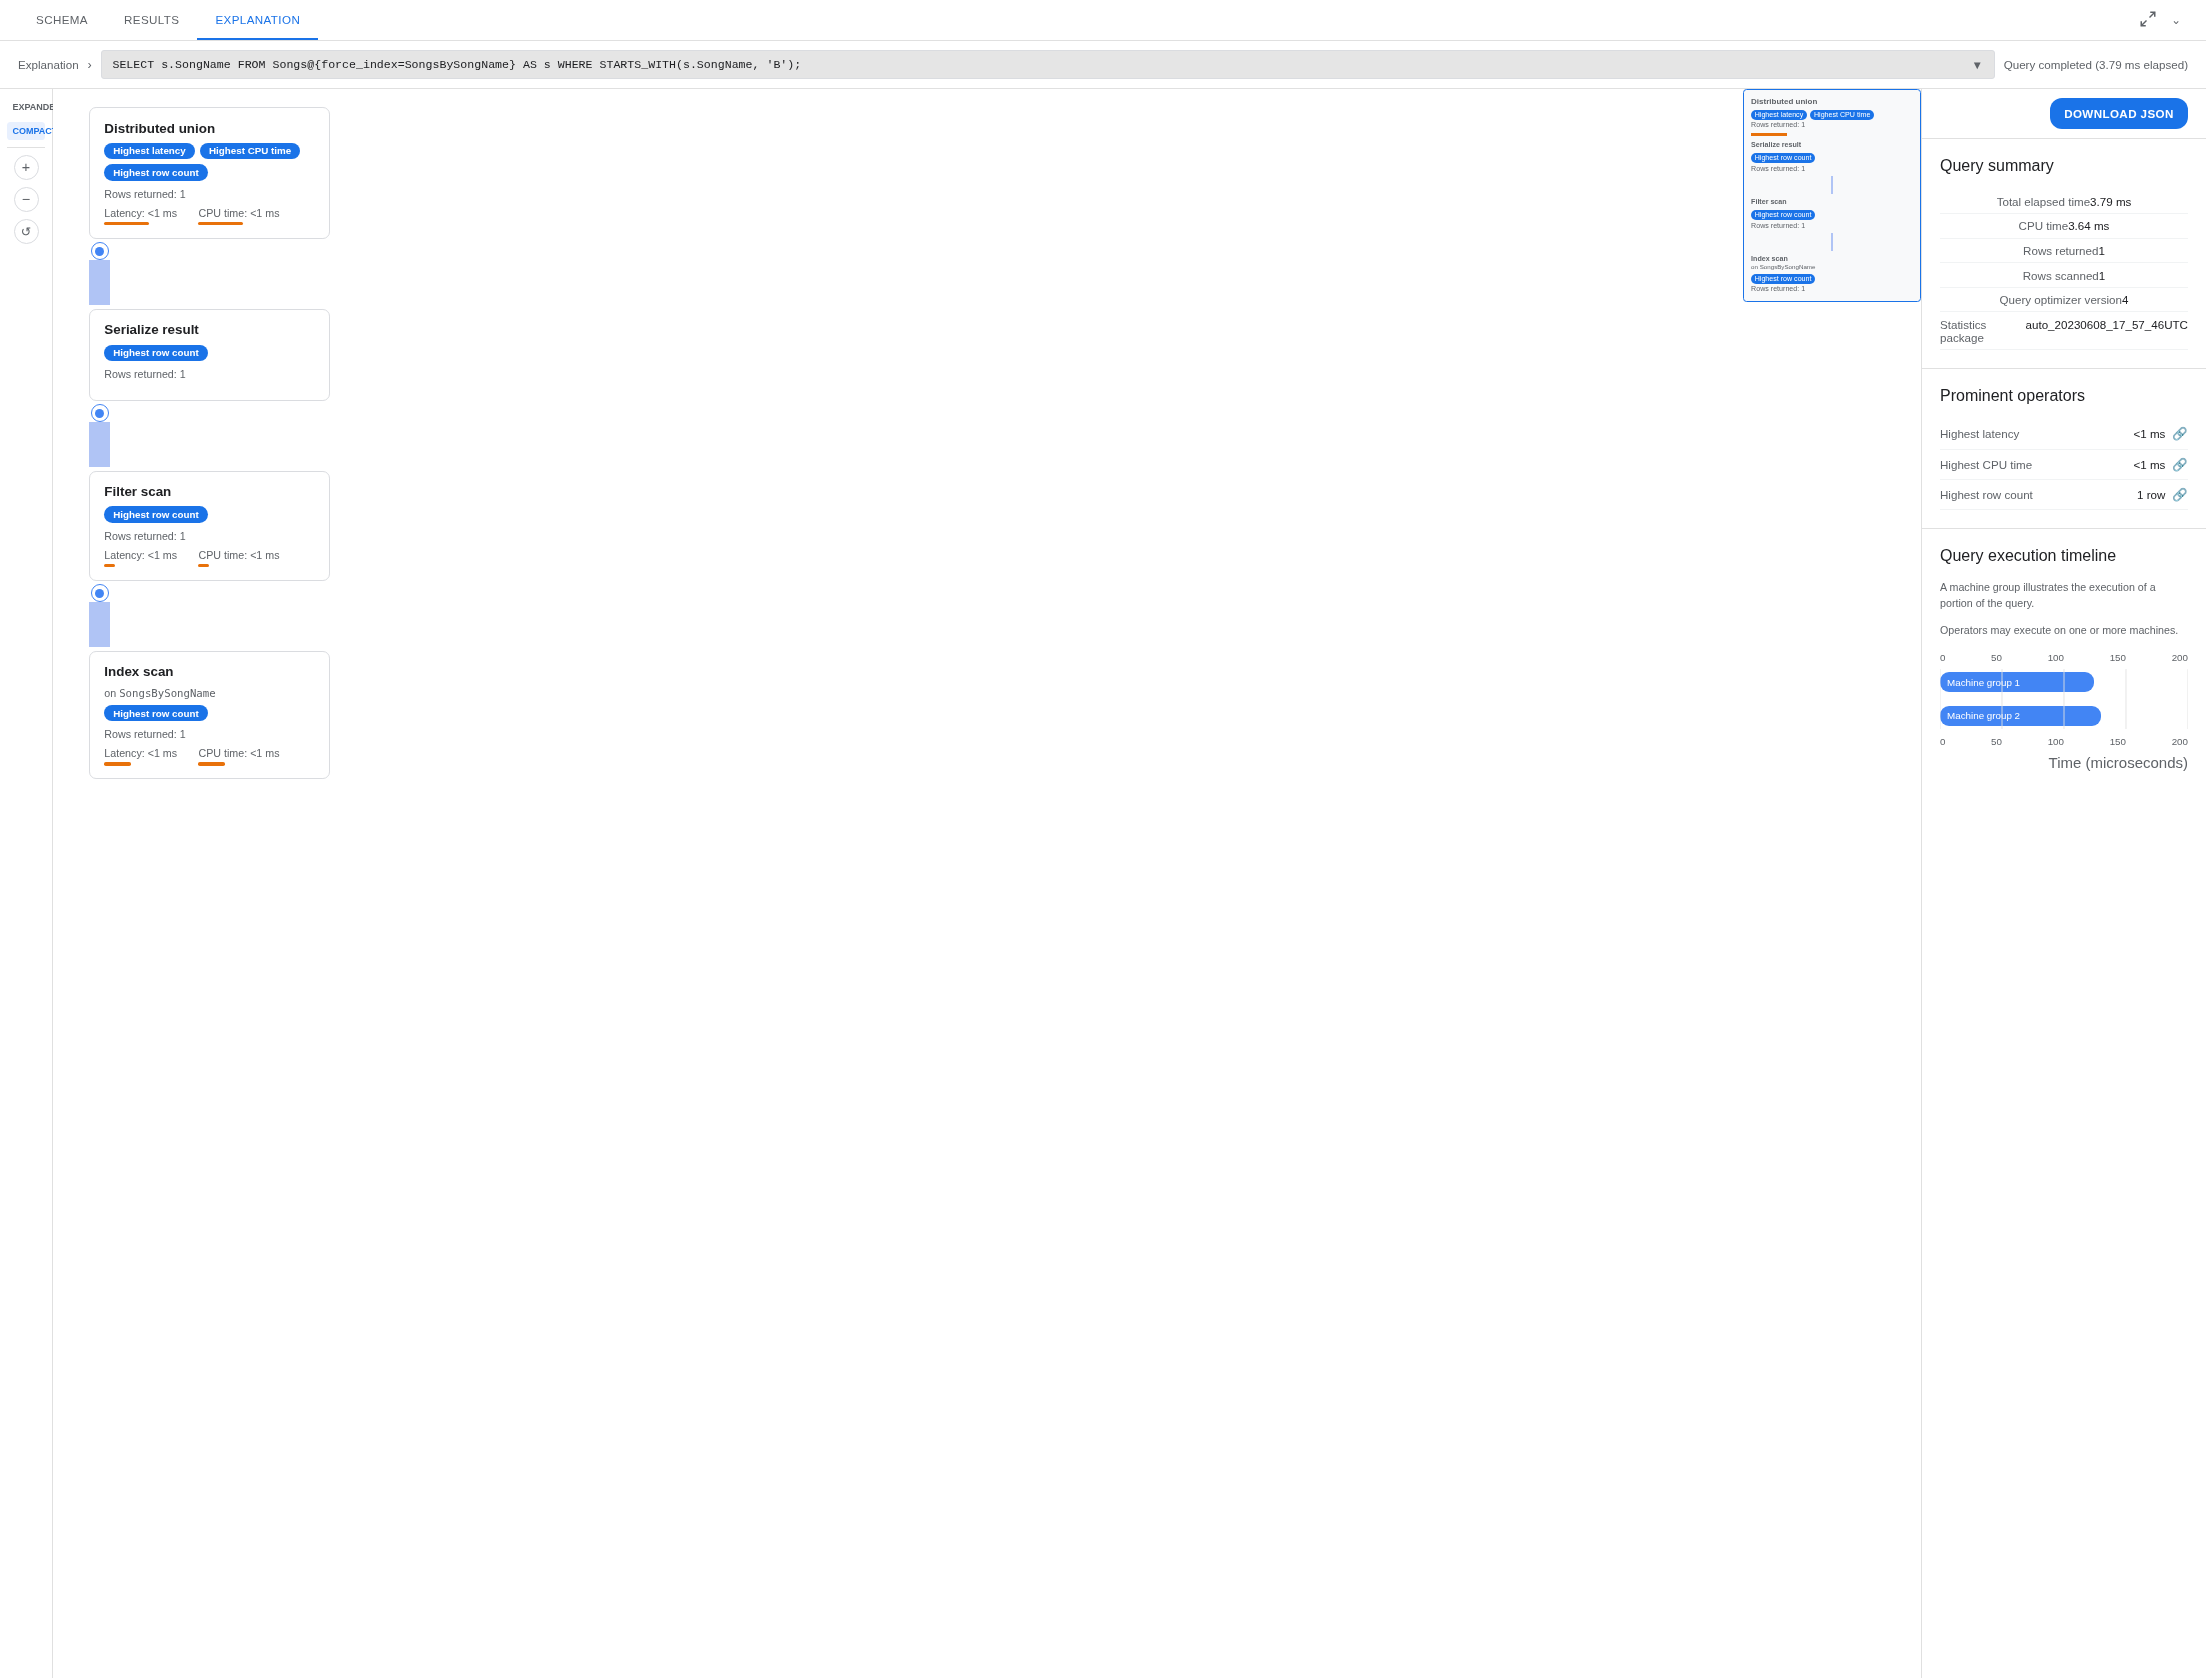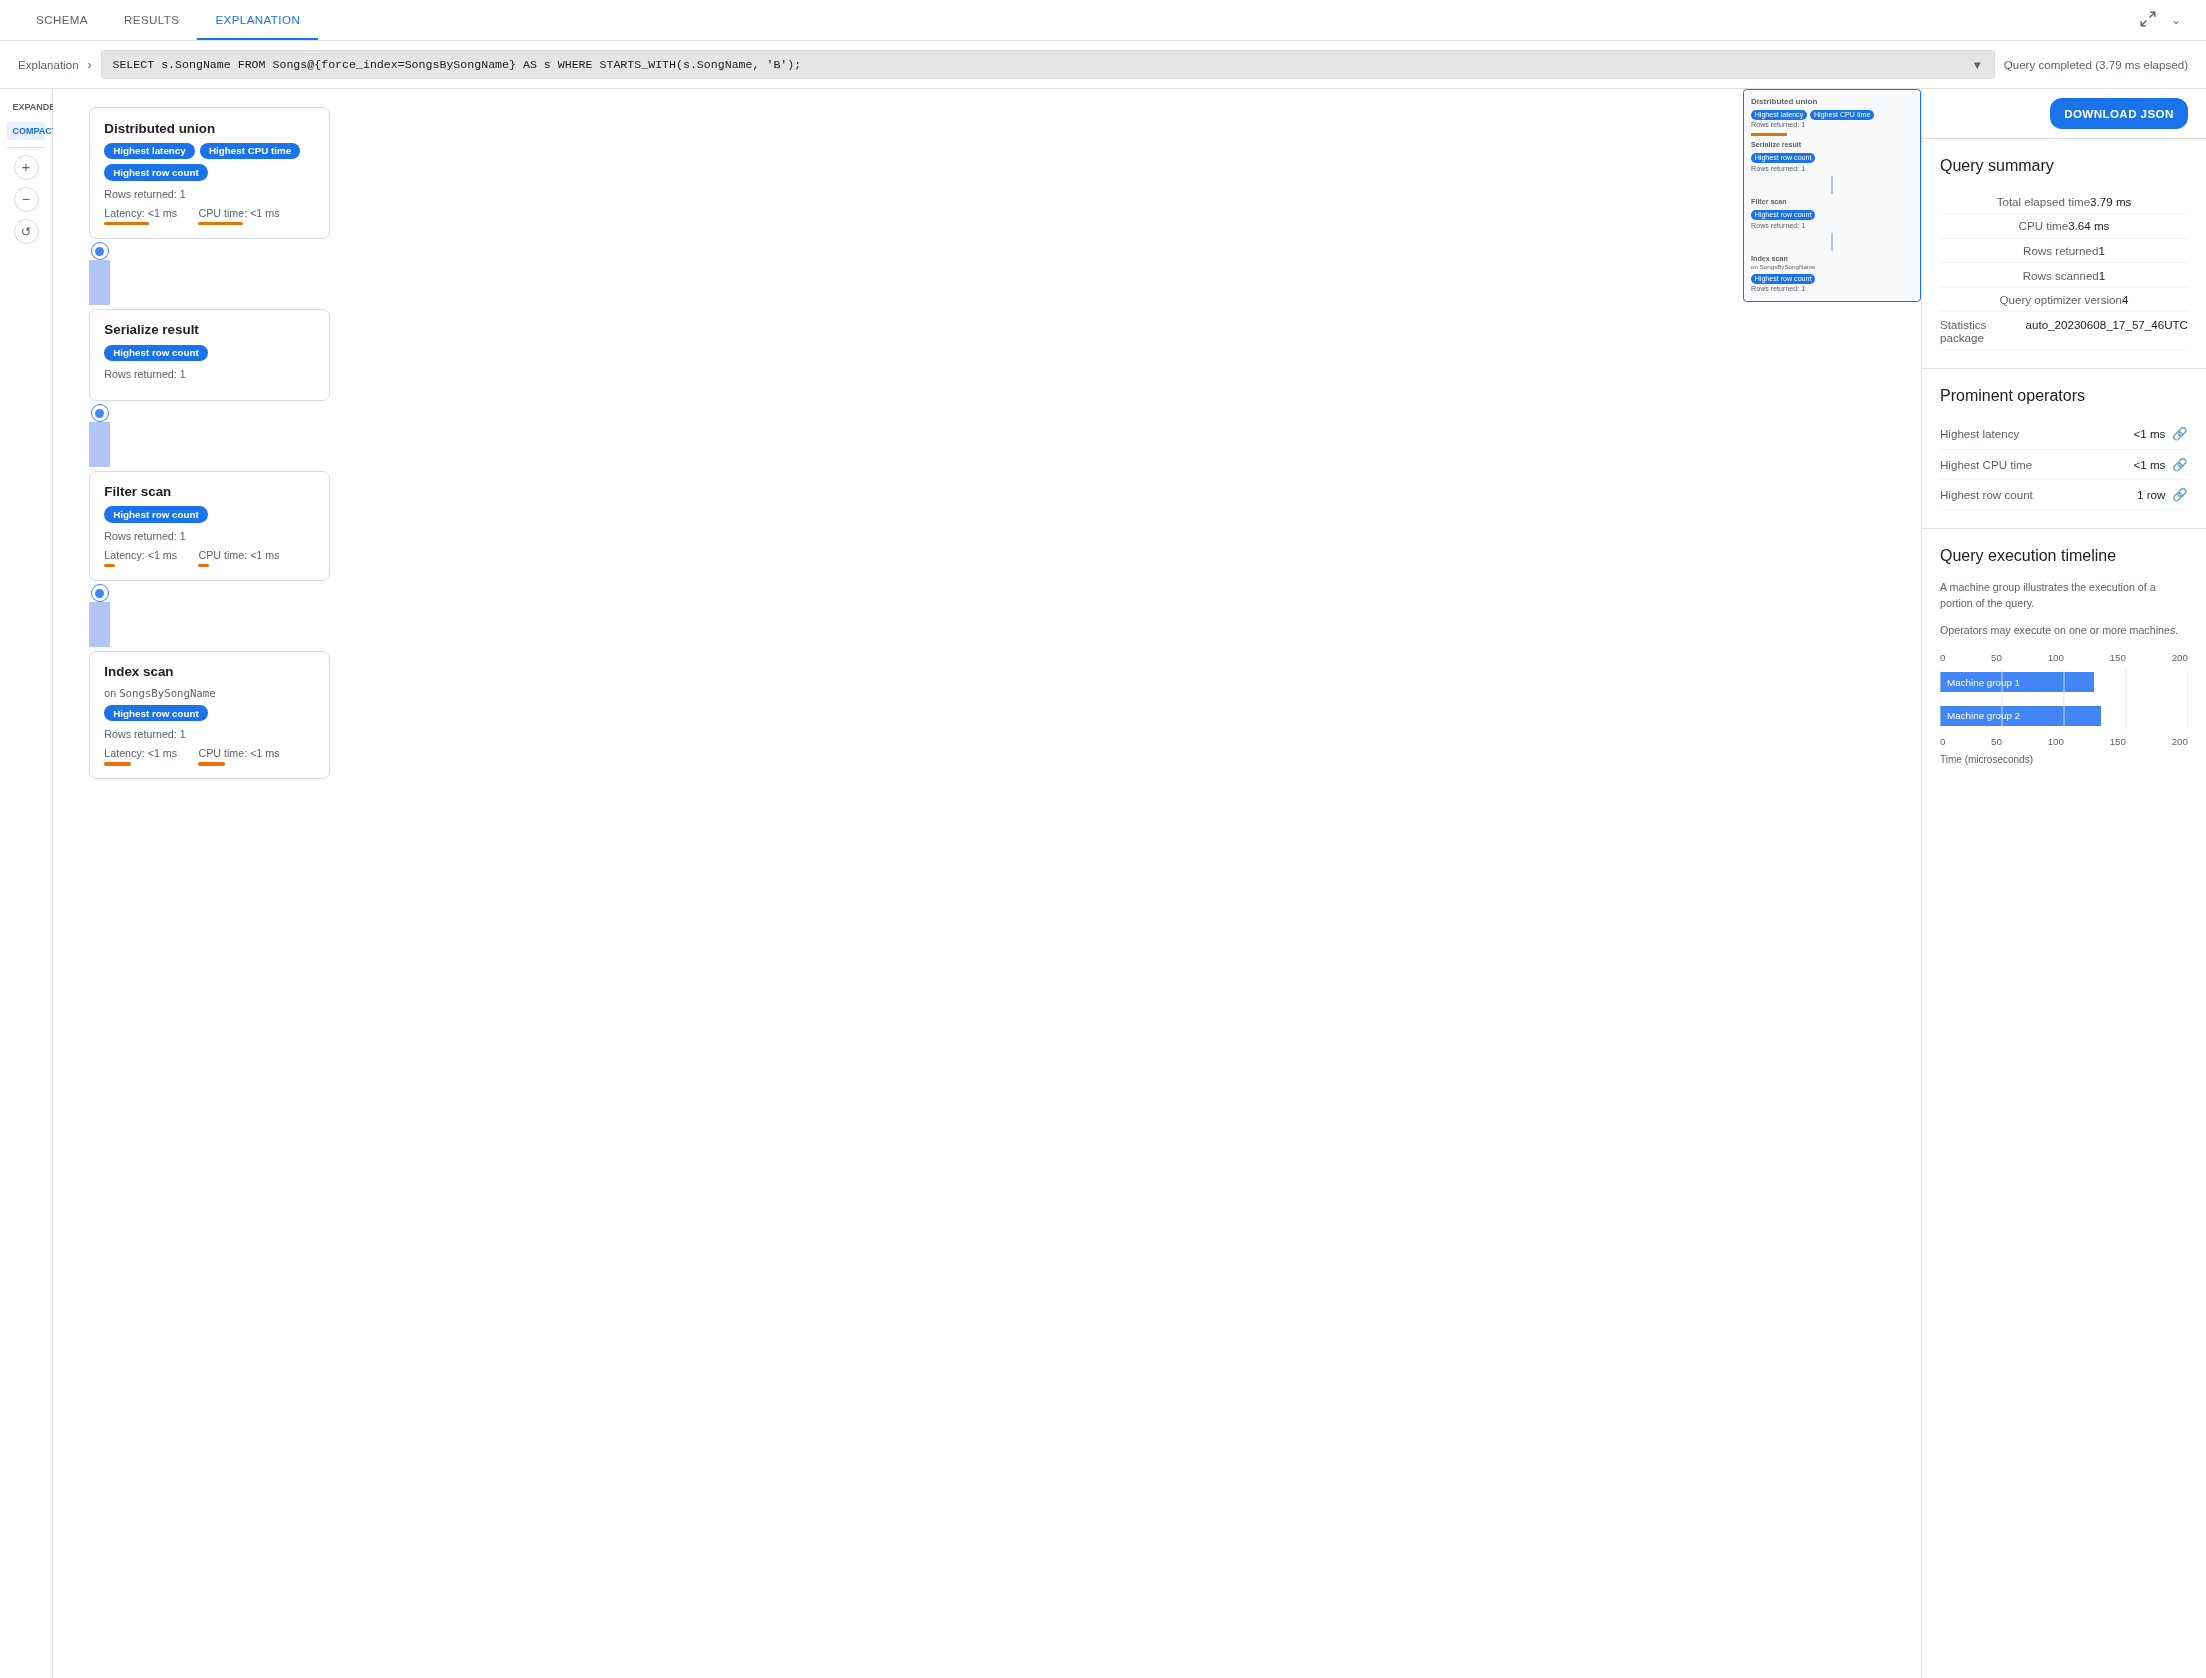--- a/index.html
+++ b/index.html
@@ -72,22 +72,22 @@
     .operators-section { padding: 18px; border-bottom: 0.9px solid #e0e0e0; }
     .op-row { display: flex; justify-content: space-between; align-items: center; padding: 7.1px 0; font-size: 11.6px; border-bottom: 0.9px solid #f1f3f4; }
     .op-label { color: #5f6368; }
     .op-value { display: flex; align-items: center; gap: 7px; color: #202124; }
     .link-icon { color: #1a73e8; font-size: 12.5px; cursor: pointer; }
 
     
     .timeline-section { padding: 18px; }
     .timeline-desc { font-size: 10.7px; color: #5f6368; margin-bottom: 10.7px; line-height: 1.5; }
     .timeline-axis { display: flex; justify-content: space-between; font-size: 9.8px; color: #5f6368; margin-bottom: 5.3px; }
-    .timeline-bar { height: 19.6px; display: flex; align-items: center; padding-left: 7.1px; font-size: 9.8px; color: #fff; font-weight: 500; border-radius: 0; background: #4285f4; }
-    .timeline-x-label { font-size: 10px; color: #5f6368; text-align: left; margin-top: 7.1px; }
+    .timeline-bar { height: 19.6px; display: flex; align-items: center; padding-left: 7.1px; font-size: 9.8px; color: #fff; font-weight: 500; border-radius: 9px; background: #4285f4; }
+    .timeline-x-label { font-size: 15px; color: #5f6368; text-align: right; margin-top: 7.1px; }
 
     .nodes-container { display: flex; flex-direction: column; align-items: flex-start; padding-left: 18px; }
   </style>
 </head>
 <body>
 
 <div class="top-tabs">
   <div class="top-tab">SCHEMA</div>
   <div class="top-tab">RESULTS</div>
   <div class="top-tab active">EXPLANATION</div>

